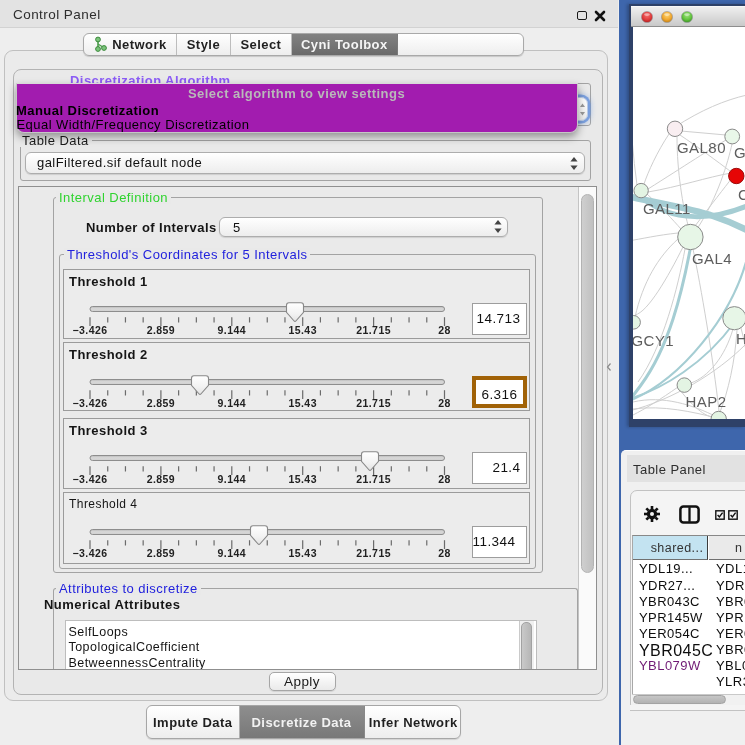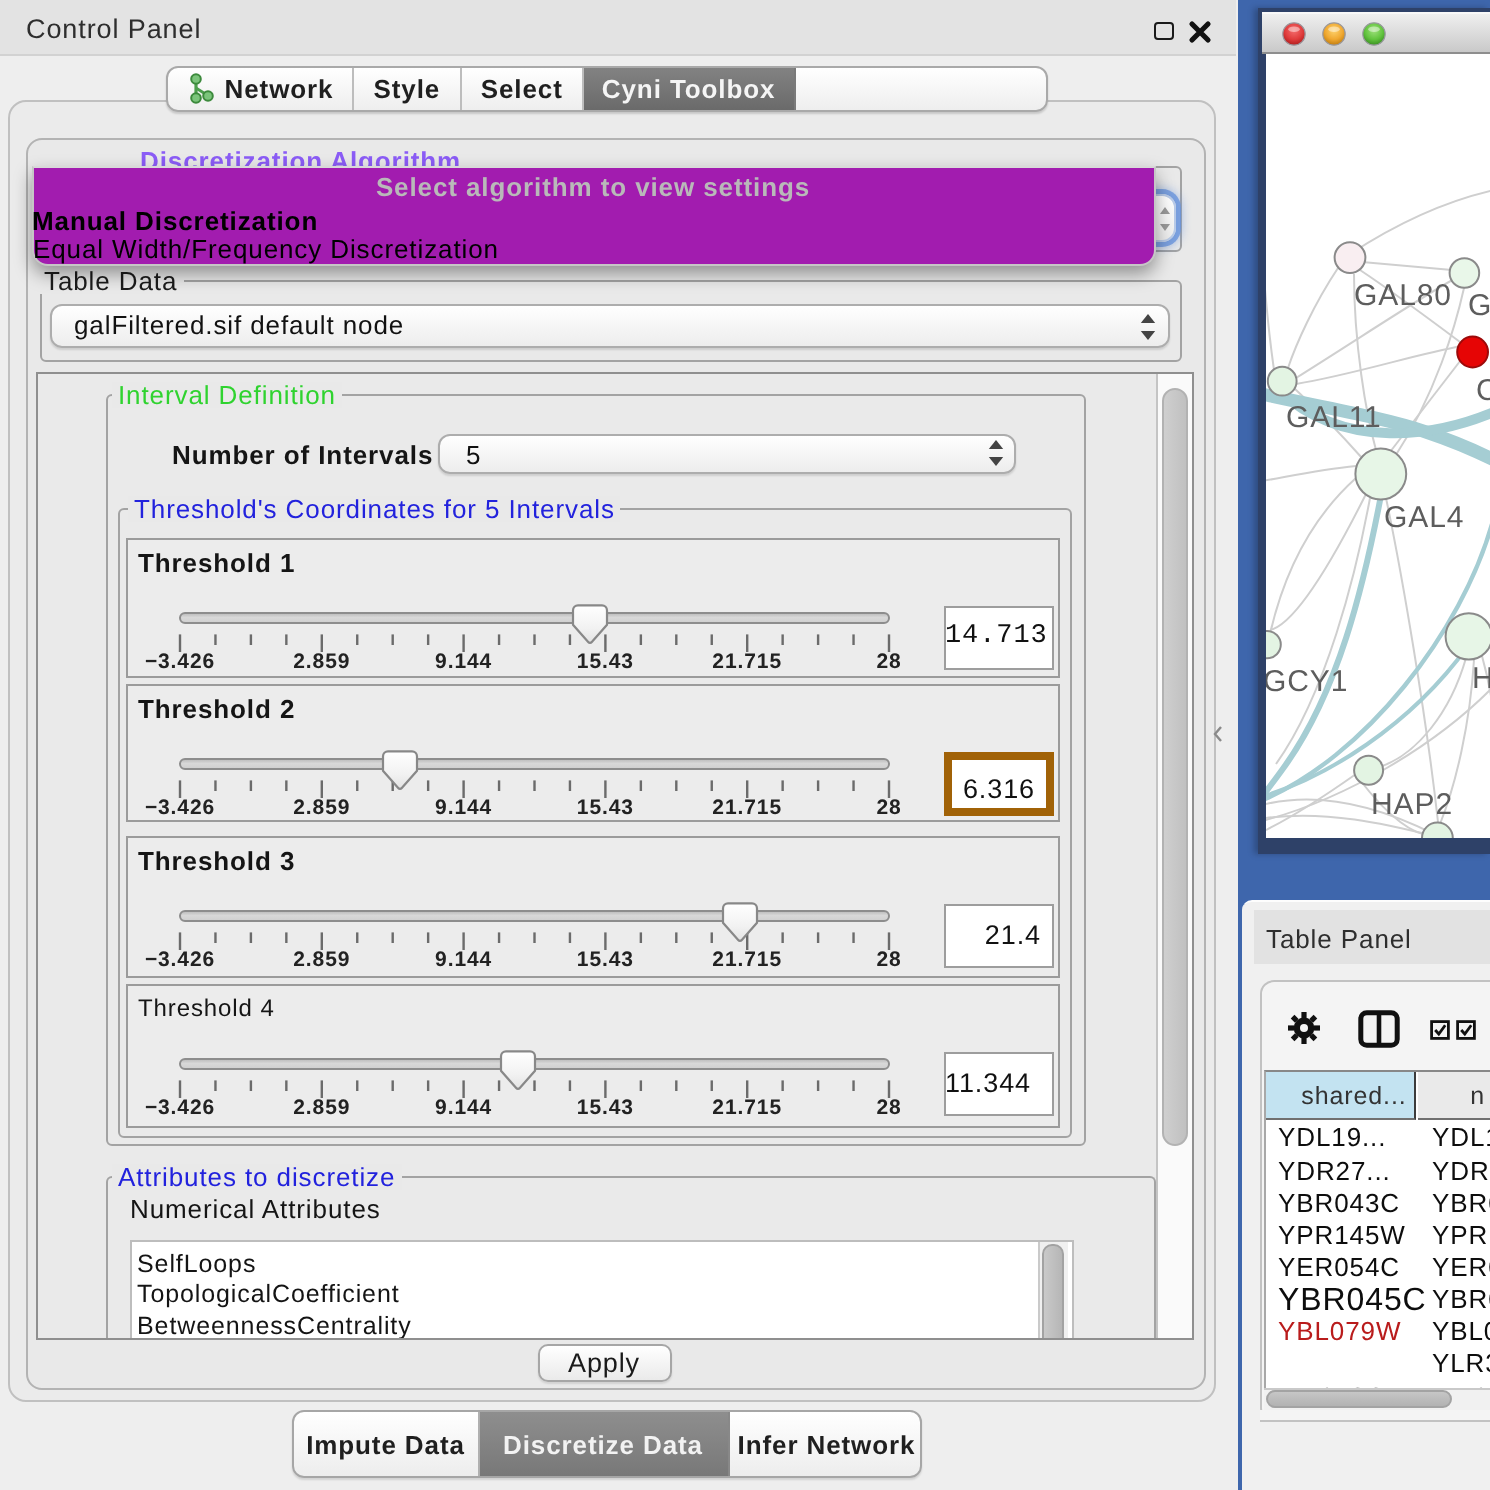--- a/index.html
+++ b/index.html
@@ -105,21 +105,21 @@
         <line x1="380.50" y1="47.2" x2="380.50" y2="56.0" stroke="#6b6b6b" stroke-width="1.2"></line>
         <text x="26.00" y="64.0" font-size="10.5" font-weight="bold" fill="#222" text-anchor="middle" font-family="Liberation Sans, sans-serif">−3.426</text>
         <text x="96.90" y="64.0" font-size="10.5" font-weight="bold" fill="#222" text-anchor="middle" font-family="Liberation Sans, sans-serif">2.859</text>
         <text x="167.80" y="64.0" font-size="10.5" font-weight="bold" fill="#222" text-anchor="middle" font-family="Liberation Sans, sans-serif">9.144</text>
         <text x="238.70" y="64.0" font-size="10.5" font-weight="bold" fill="#222" text-anchor="middle" font-family="Liberation Sans, sans-serif">15.43</text>
         <text x="309.60" y="64.0" font-size="10.5" font-weight="bold" fill="#222" text-anchor="middle" font-family="Liberation Sans, sans-serif">21.715</text>
         <text x="380.50" y="64.0" font-size="10.5" font-weight="bold" fill="#222" text-anchor="middle" font-family="Liberation Sans, sans-serif">28</text>
         <path d="M 222.5,35.2 a2.5,2.5 0 0 1 2.5,-2.5 h 12 a2.5,2.5 0 0 1 2.5,2.5 v 7.2 l -7.6,8.6 a1.2,1.2 0 0 1 -1.8,0 l -7.6,-8.6 z" fill="url(#thm)" stroke="#888" stroke-width="1.1"></path>
       </svg>
 <div class="abs" style="left:5px;top:3.5px;font-size:13px;font-weight:bold;color:#151515;">Threshold 1</div>
-<div class="abs" style="left:407.5px;top:32.5px;width:55.5px;height:32.5px;border:1px solid #9d9d9d;background:#fff;font-size:13.5px;color:#111;text-align:right;line-height:30px;padding-right:5.5px;font-family:Liberation Mono, monospace;">14.713</div>
+<div class="abs" style="left:407.5px;top:32.5px;width:55.5px;height:32.5px;border:1px solid #9d9d9d;background:#fff;font-size:13.5px;color:#111;text-align:right;line-height:30px;padding-right:5.5px;">14.713</div>
 </div>
 <div class="abs" style="left:63.0px;top:342.0px;width:467.0px;height:69px;border:1px solid #9b9b9b;background:#ececec;">
 <svg width="467" height="70" viewBox="0 0 467 70" style="position:absolute;left:0;top:0">
         <rect x="26.0" y="36.5" width="354.5" height="5" rx="2.5" fill="url(#trk)" stroke="#8d8d8d" stroke-width="1"></rect>
         <line x1="26.00" y1="47.2" x2="26.00" y2="56.0" stroke="#6b6b6b" stroke-width="1.2"></line>
         <line x1="43.73" y1="47.2" x2="43.73" y2="52.5" stroke="#6b6b6b" stroke-width="1.2"></line>
         <line x1="61.45" y1="47.2" x2="61.45" y2="52.5" stroke="#6b6b6b" stroke-width="1.2"></line>
         <line x1="79.17" y1="47.2" x2="79.17" y2="52.5" stroke="#6b6b6b" stroke-width="1.2"></line>
         <line x1="96.90" y1="47.2" x2="96.90" y2="56.0" stroke="#6b6b6b" stroke-width="1.2"></line>
         <line x1="114.62" y1="47.2" x2="114.62" y2="52.5" stroke="#6b6b6b" stroke-width="1.2"></line>
@@ -214,21 +214,21 @@
         <text x="238.70" y="64.0" font-size="10.5" font-weight="bold" fill="#222" text-anchor="middle" font-family="Liberation Sans, sans-serif">15.43</text>
         <text x="309.60" y="64.0" font-size="10.5" font-weight="bold" fill="#222" text-anchor="middle" font-family="Liberation Sans, sans-serif">21.715</text>
         <text x="380.50" y="64.0" font-size="10.5" font-weight="bold" fill="#222" text-anchor="middle" font-family="Liberation Sans, sans-serif">28</text>
         <path d="M 186.5,35.2 a2.5,2.5 0 0 1 2.5,-2.5 h 12 a2.5,2.5 0 0 1 2.5,2.5 v 7.2 l -7.6,8.6 a1.2,1.2 0 0 1 -1.8,0 l -7.6,-8.6 z" fill="url(#thm)" stroke="#888" stroke-width="1.1"></path>
       </svg>
 <div class="abs" style="left:5px;top:3.5px;font-size:12px;font-weight:normal;color:#151515;text-align:center;">Threshold 4</div>
 <div class="abs" style="left:407.5px;top:32.5px;width:55.5px;height:32.5px;border:1px solid #9d9d9d;background:#fff;font-size:13.5px;color:#111;text-align:right;line-height:30px;padding-right:12px;">11.344</div>
 </div>
 <div class="grp" style="left:52.5px;top:588px;width:525px;height:81px;border-bottom:none;border-radius:3px 3px 0 0;"></div>
 <div class="gtitle" style="left:56px;top:581.5px;color:#2222dd;">Attributes to discretize</div>
-<div class="abs" style="left:65px;top:597px;font-size:13px;font-weight:normal;color:#151515;">Numerical Attributes</div>
+<div class="abs" style="left:44px;top:597px;font-size:13px;font-weight:bold;color:#151515;">Numerical Attributes</div>
 <div class="abs" style="left:65px;top:619.5px;width:472px;height:49.5px;background:#ffffff;border:1px solid #bdbdbd;border-bottom:none;overflow:hidden;">
 <div class="abs" style="left:2.5px;top:4px;font-size:12.5px;color:#141414;line-height:15.5px;">SelfLoops<br>TopologicalCoefficient<br>BetweennessCentrality</div>
 <div class="abs" style="left:453px;top:0px;width:15px;height:49.5px;background:#f0f0f0;border-left:1px solid #cacaca;"></div>
 <div class="abs" style="left:455px;top:1px;width:11px;height:48px;background:linear-gradient(90deg,#c9c9c9,#b6b6b6);border:1px solid #a2a2a2;border-radius:5px 5px 0 0;"></div>
 </div>
 <div class="abs" style="left:268.5px;top:671.5px;width:67px;height:19.5px;border:1px solid #a6a6a6;border-radius:5px;background:linear-gradient(#ffffff,#eaeaea);box-shadow:0 1px 1px rgba(0,0,0,0.1);font-size:13.5px;color:#1a1a1a;text-align:center;line-height:18px;">Apply</div>
 <div class="abs" style="left:146px;top:705px;width:315px;height:34px;border:1px solid #a6a6a6;border-radius:6px;background:linear-gradient(#ffffff,#ededed);box-shadow:0 1px 1px rgba(0,0,0,0.12);overflow:hidden;">
 <div class="bseg" style="left:0;width:92.5px;">Impute Data</div>
 <div class="bseg" style="left:92.5px;width:125px;background:linear-gradient(#8e8e8e,#787878);color:#f2f2f2;border-right:1px solid #888;">Discretize Data</div>
 <div class="bseg" style="left:217.5px;width:97.5px;border-right:none;">Infer Network</div>
@@ -371,21 +371,21 @@
 <div class="abs" style="left:6.5px;top:42.0px;font-size:13px;color:#0d0d0d;">YDR27...</div>
 <div class="abs" style="left:83.5px;top:42.0px;font-size:13px;color:#0d0d0d;">YDR2</div>
 <div class="abs" style="left:6.5px;top:58.1px;font-size:13px;color:#0d0d0d;">YBR043C</div>
 <div class="abs" style="left:83.5px;top:58.1px;font-size:13px;color:#0d0d0d;">YBR0</div>
 <div class="abs" style="left:6.5px;top:74.3px;font-size:13px;color:#0d0d0d;">YPR145W</div>
 <div class="abs" style="left:83.5px;top:74.3px;font-size:13px;color:#0d0d0d;">YPR1</div>
 <div class="abs" style="left:6.5px;top:90.4px;font-size:13px;color:#0d0d0d;">YER054C</div>
 <div class="abs" style="left:83.5px;top:90.4px;font-size:13px;color:#0d0d0d;">YER0</div>
 <div class="abs" style="left:6.5px;top:106.6px;font-size:16px;color:#0d0d0d;">YBR045C</div>
 <div class="abs" style="left:83.5px;top:106.6px;font-size:13px;color:#0d0d0d;">YBR0</div>
-<div class="abs" style="left:6.5px;top:122.8px;font-size:13px;color:#b91c1c;">YBL079W</div>
+<div class="abs" style="left:6.5px;top:122.8px;font-size:13px;color:#701a75;">YBL079W</div>
 <div class="abs" style="left:83.5px;top:122.8px;font-size:13px;color:#0d0d0d;">YBL0</div>
 <div class="abs" style="left:6.5px;top:138.9px;font-size:13px;color:#0d0d0d;margin-top:40px;">YLR345W</div>
 <div class="abs" style="left:83.5px;top:138.9px;font-size:13px;color:#0d0d0d;">YLR3</div>
 <div class="abs" style="left:6.5px;top:155.1px;font-size:13px;color:#0d0d0d;">YIL053C</div>
 <div class="abs" style="left:83.5px;top:155.1px;font-size:13px;color:#0d0d0d;">YIL0</div>
 </div>
 <div class="abs" style="left:631.5px;top:693.5px;width:113.5px;height:11px;background:#f1f1f1;border-top:1px solid #c9c9c9;"></div>
 <div class="abs" style="left:633px;top:694.5px;width:93px;height:9px;background:linear-gradient(#c6c6c6,#b2b2b2);border:1px solid #a3a3a3;border-radius:5px;"></div>
 <div class="abs" style="left:630px;top:705px;width:115px;height:6px;background:#f4f4f4;border-bottom:1px solid #c2c2c2;"></div>
 <div class="abs" style="left:15.5px;top:83px;width:562px;height:49.5px;background:#a21caf;border:1px solid #c6c6c6;border-top:1px solid #d9d9d9;border-radius:0 0 8px 8px;box-shadow:0 4px 9px rgba(0,0,0,0.38);z-index:50;">

